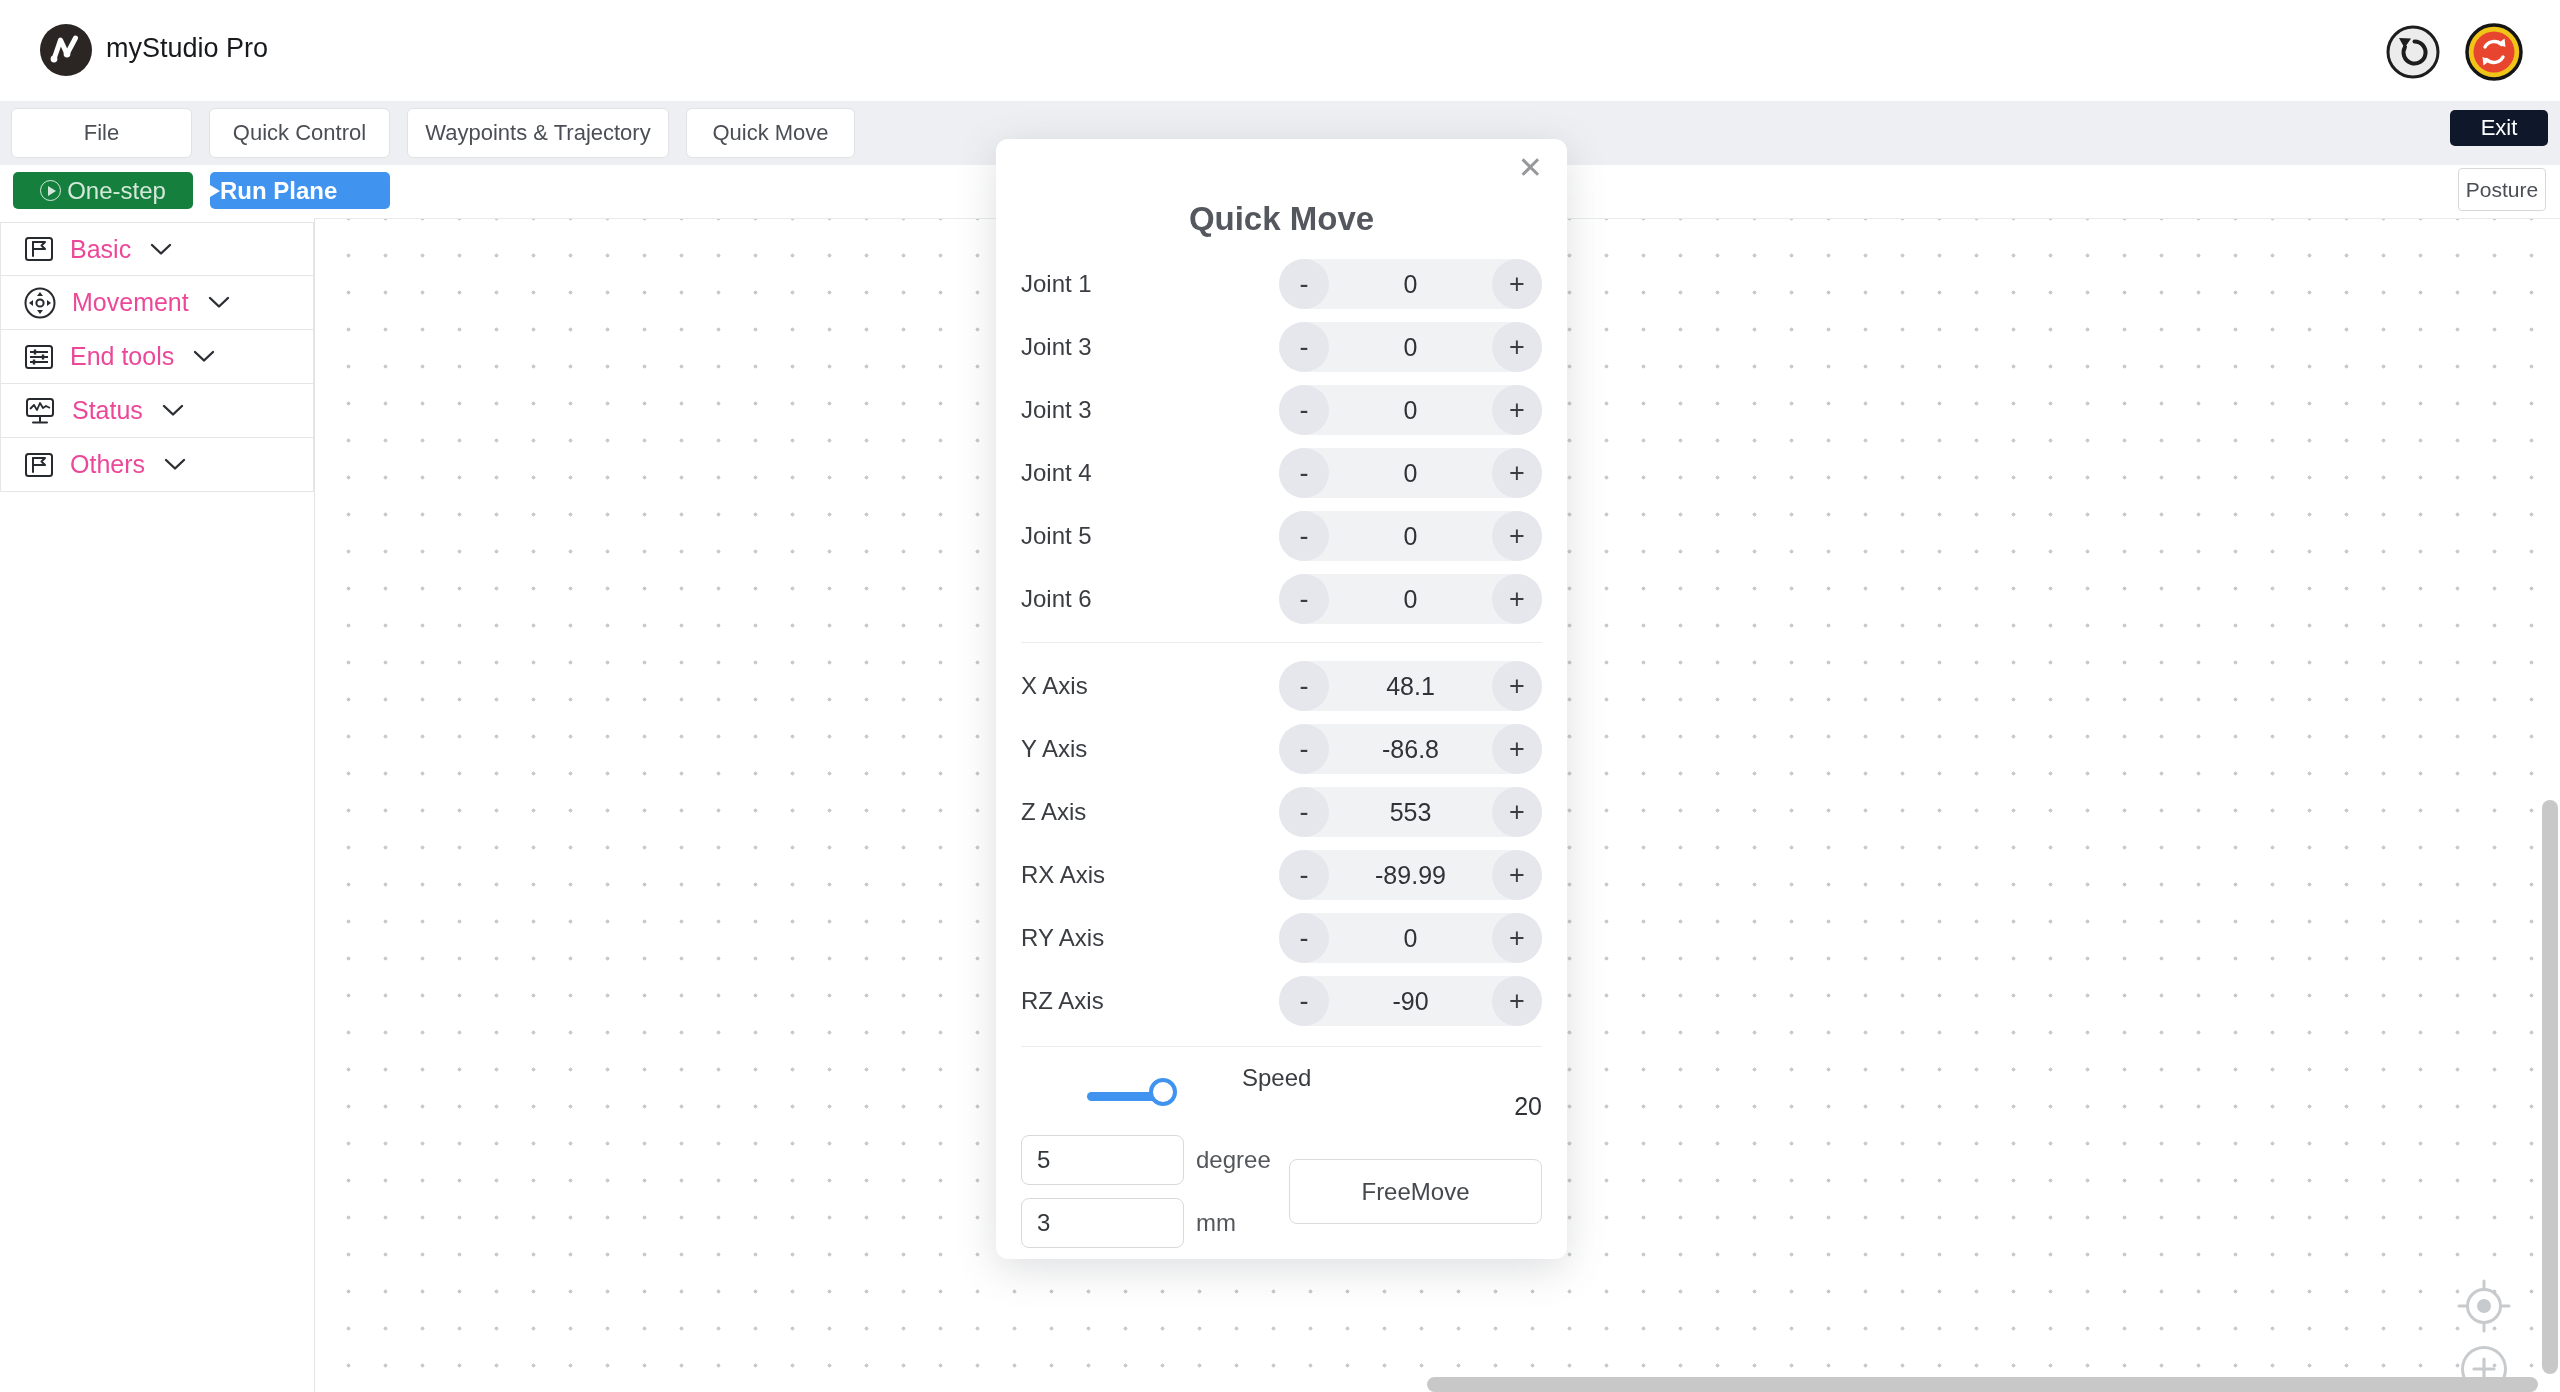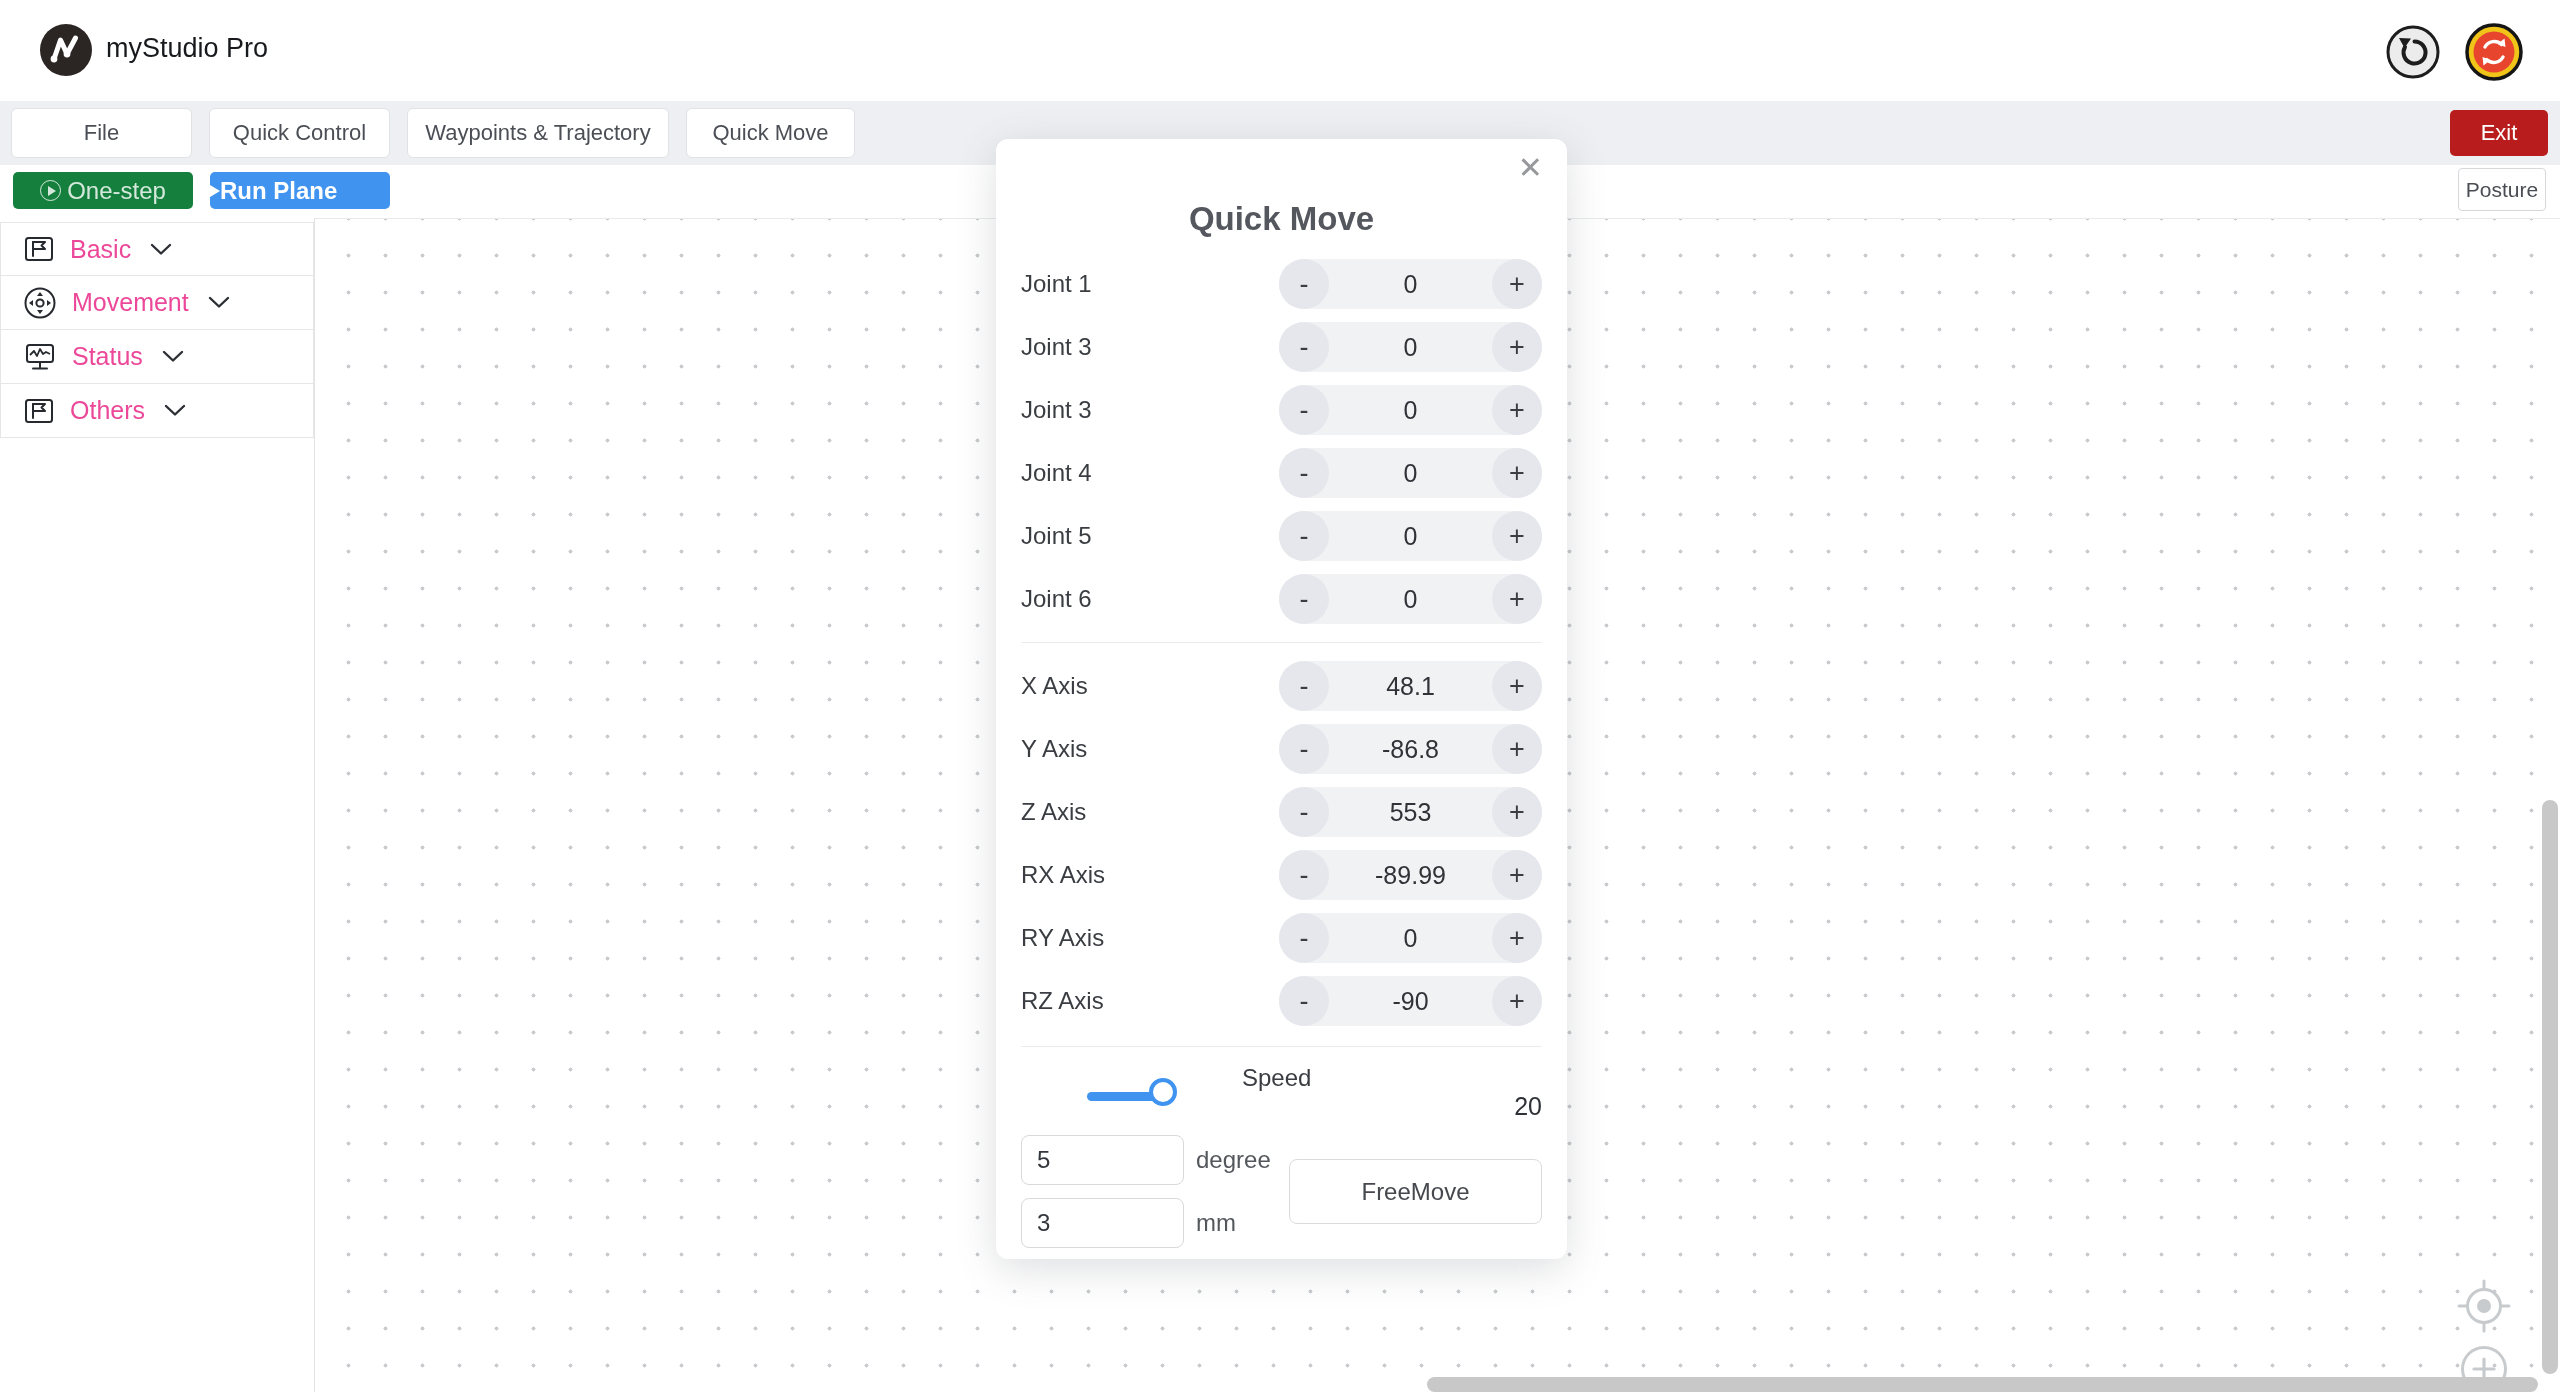--- a/index.html
+++ b/index.html
@@ -10,21 +10,21 @@
   .header { position:absolute; left:0; top:0; width:2560px; height:101px; background:#fff; }
   .logo-wrap { position:absolute; left:39px; top:23px; width:54px; height:54px; }
   .app-title { position:absolute; left:106px; top:33px; font-size:27px; font-weight:normal; color:#17191c; }
   .hdr-btn { position:absolute; cursor:pointer; }
 
   
   .tabstrip { position:absolute; left:0; top:101px; width:2560px; height:64px; background:#edeff2; }
   .tab-btn { position:absolute; top:7px; height:50px; background:#fff; border:1px solid #e0e2e5;
              border-radius:6px; display:flex; align-items:center; justify-content:center;
              font-size:22px; color:#4b4f55; cursor:pointer; }
-  .exit-btn { position:absolute; top:9px; right:12px; width:98px; height:46px; background:#b91c1c;
+  .exit-btn { position:absolute; top:9px; right:12px; width:98px; height:36px; background:#0f172a;
               border:none; border-radius:5px; color:#fff; font-size:22px; display:flex;
               align-items:center; justify-content:center; cursor:pointer; }
 
   
   .runbar { position:absolute; left:0; top:165px; width:2560px; height:53px; background:#fff; }
   .onestep-btn { position:absolute; left:13px; top:7px; width:180px; height:37px; background:#15803d;
                  border-radius:5px; color:rgba(255,255,255,0.82); font-size:24px; display:flex;
                  align-items:center; justify-content:center; gap:6px; cursor:pointer; }
   .onestep-ico { width:21px; height:21px; border:1.6px solid rgba(255,255,255,0.82); border-radius:50%;
                  display:flex; align-items:center; justify-content:center; }
@@ -184,20 +184,31 @@
         <path d="M17 28 l-3 -4 h6 z" fill="#26292d"></path>
         <path d="M6 17 l4 -3 v6 z" fill="#26292d"></path>
         <path d="M28 17 l-4 3 v-6 z" fill="#26292d"></path>
       </svg>
       <span class="side-label">Movement</span>
       <svg class="chev" width="22" height="13" viewBox="0 0 22 13">
         <polyline points="2,2 11,10.5 20,2" fill="none" stroke="#2b2e33" stroke-width="2.4" stroke-linecap="round" stroke-linejoin="round"></polyline>
       </svg>
     </div>
 
+    <div class="side-row">
+      <svg width="32" height="32" viewBox="0 0 32 32">
+        <rect x="3" y="5" width="26" height="22" rx="2.5" fill="none" stroke="#26292d" stroke-width="2"></rect>
+        <path d="M7 11 H25 M7 16 H25 M7 21 H25" stroke="#26292d" stroke-width="1.8"></path>
+        <path d="M12 8.5 V13.5 M20 13.5 V18.5 M11 18.5 V23.5" stroke="#26292d" stroke-width="2.4"></path>
+      </svg>
+      <span class="side-label">End tools</span>
+      <svg class="chev" width="22" height="13" viewBox="0 0 22 13">
+        <polyline points="2,2 11,10.5 20,2" fill="none" stroke="#2b2e33" stroke-width="2.4" stroke-linecap="round" stroke-linejoin="round"></polyline>
+      </svg>
+    </div>
 
     <div class="side-row">
       <svg width="34" height="32" viewBox="0 0 34 32">
         <rect x="4" y="4" width="26" height="17" rx="2.5" fill="none" stroke="#26292d" stroke-width="2"></rect>
         <polyline points="7,14 11,10 14,15 17,8 20,13 23,11 27,13" fill="none" stroke="#26292d" stroke-width="1.8" stroke-linejoin="round"></polyline>
         <path d="M17 21 V26 M10 27.5 H24" stroke="#26292d" stroke-width="2" stroke-linecap="round"></path>
       </svg>
       <span class="side-label">Status</span>
       <svg class="chev" width="22" height="13" viewBox="0 0 22 13">
         <polyline points="2,2 11,10.5 20,2" fill="none" stroke="#2b2e33" stroke-width="2.4" stroke-linecap="round" stroke-linejoin="round"></polyline>

